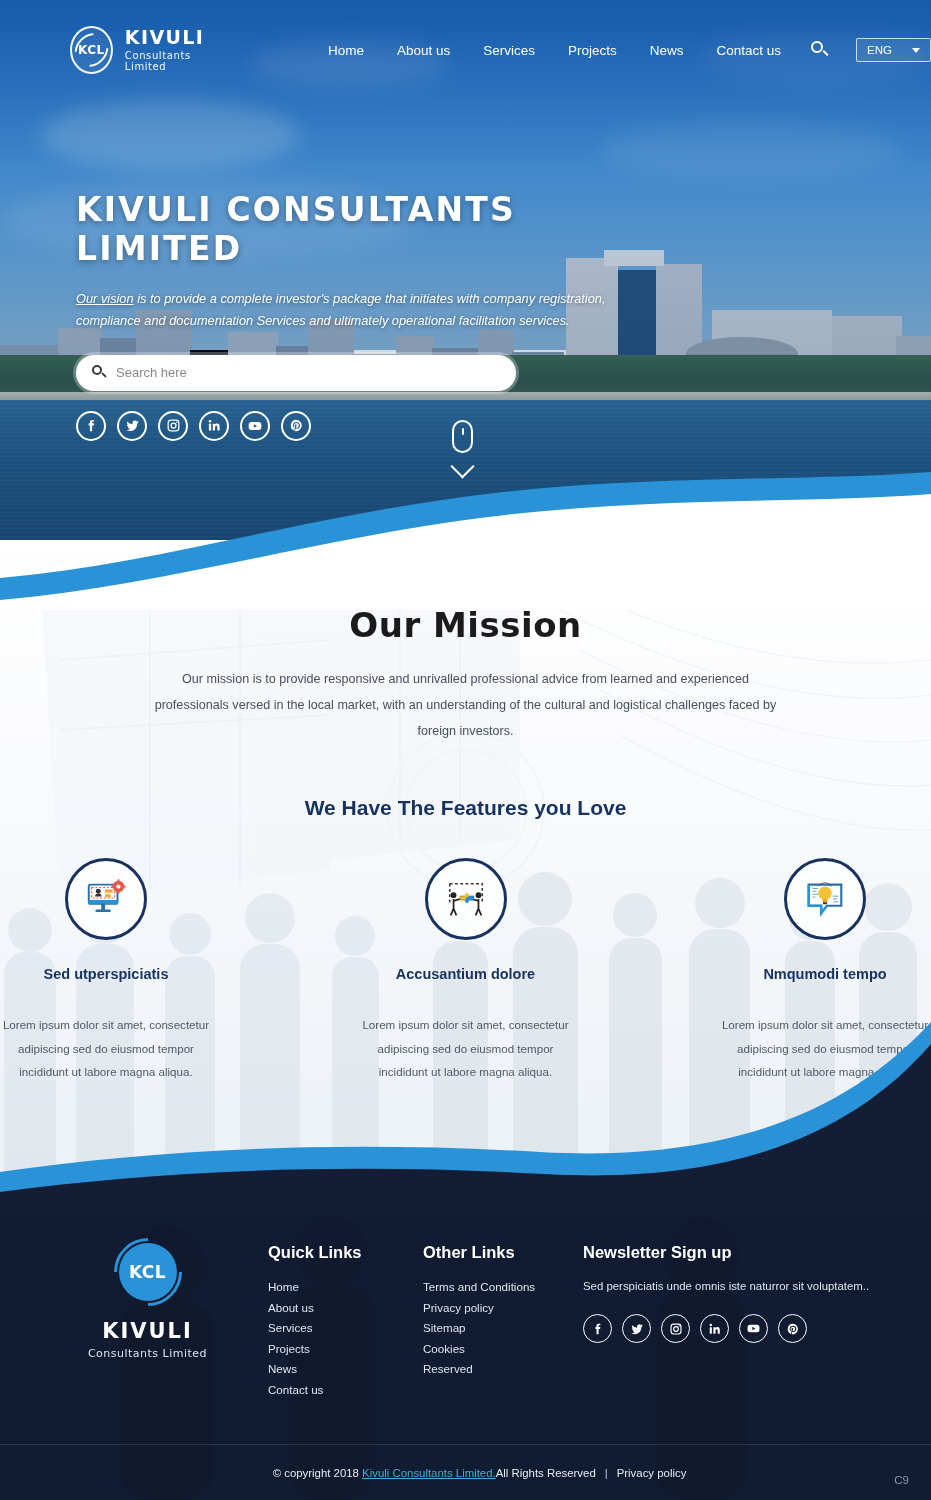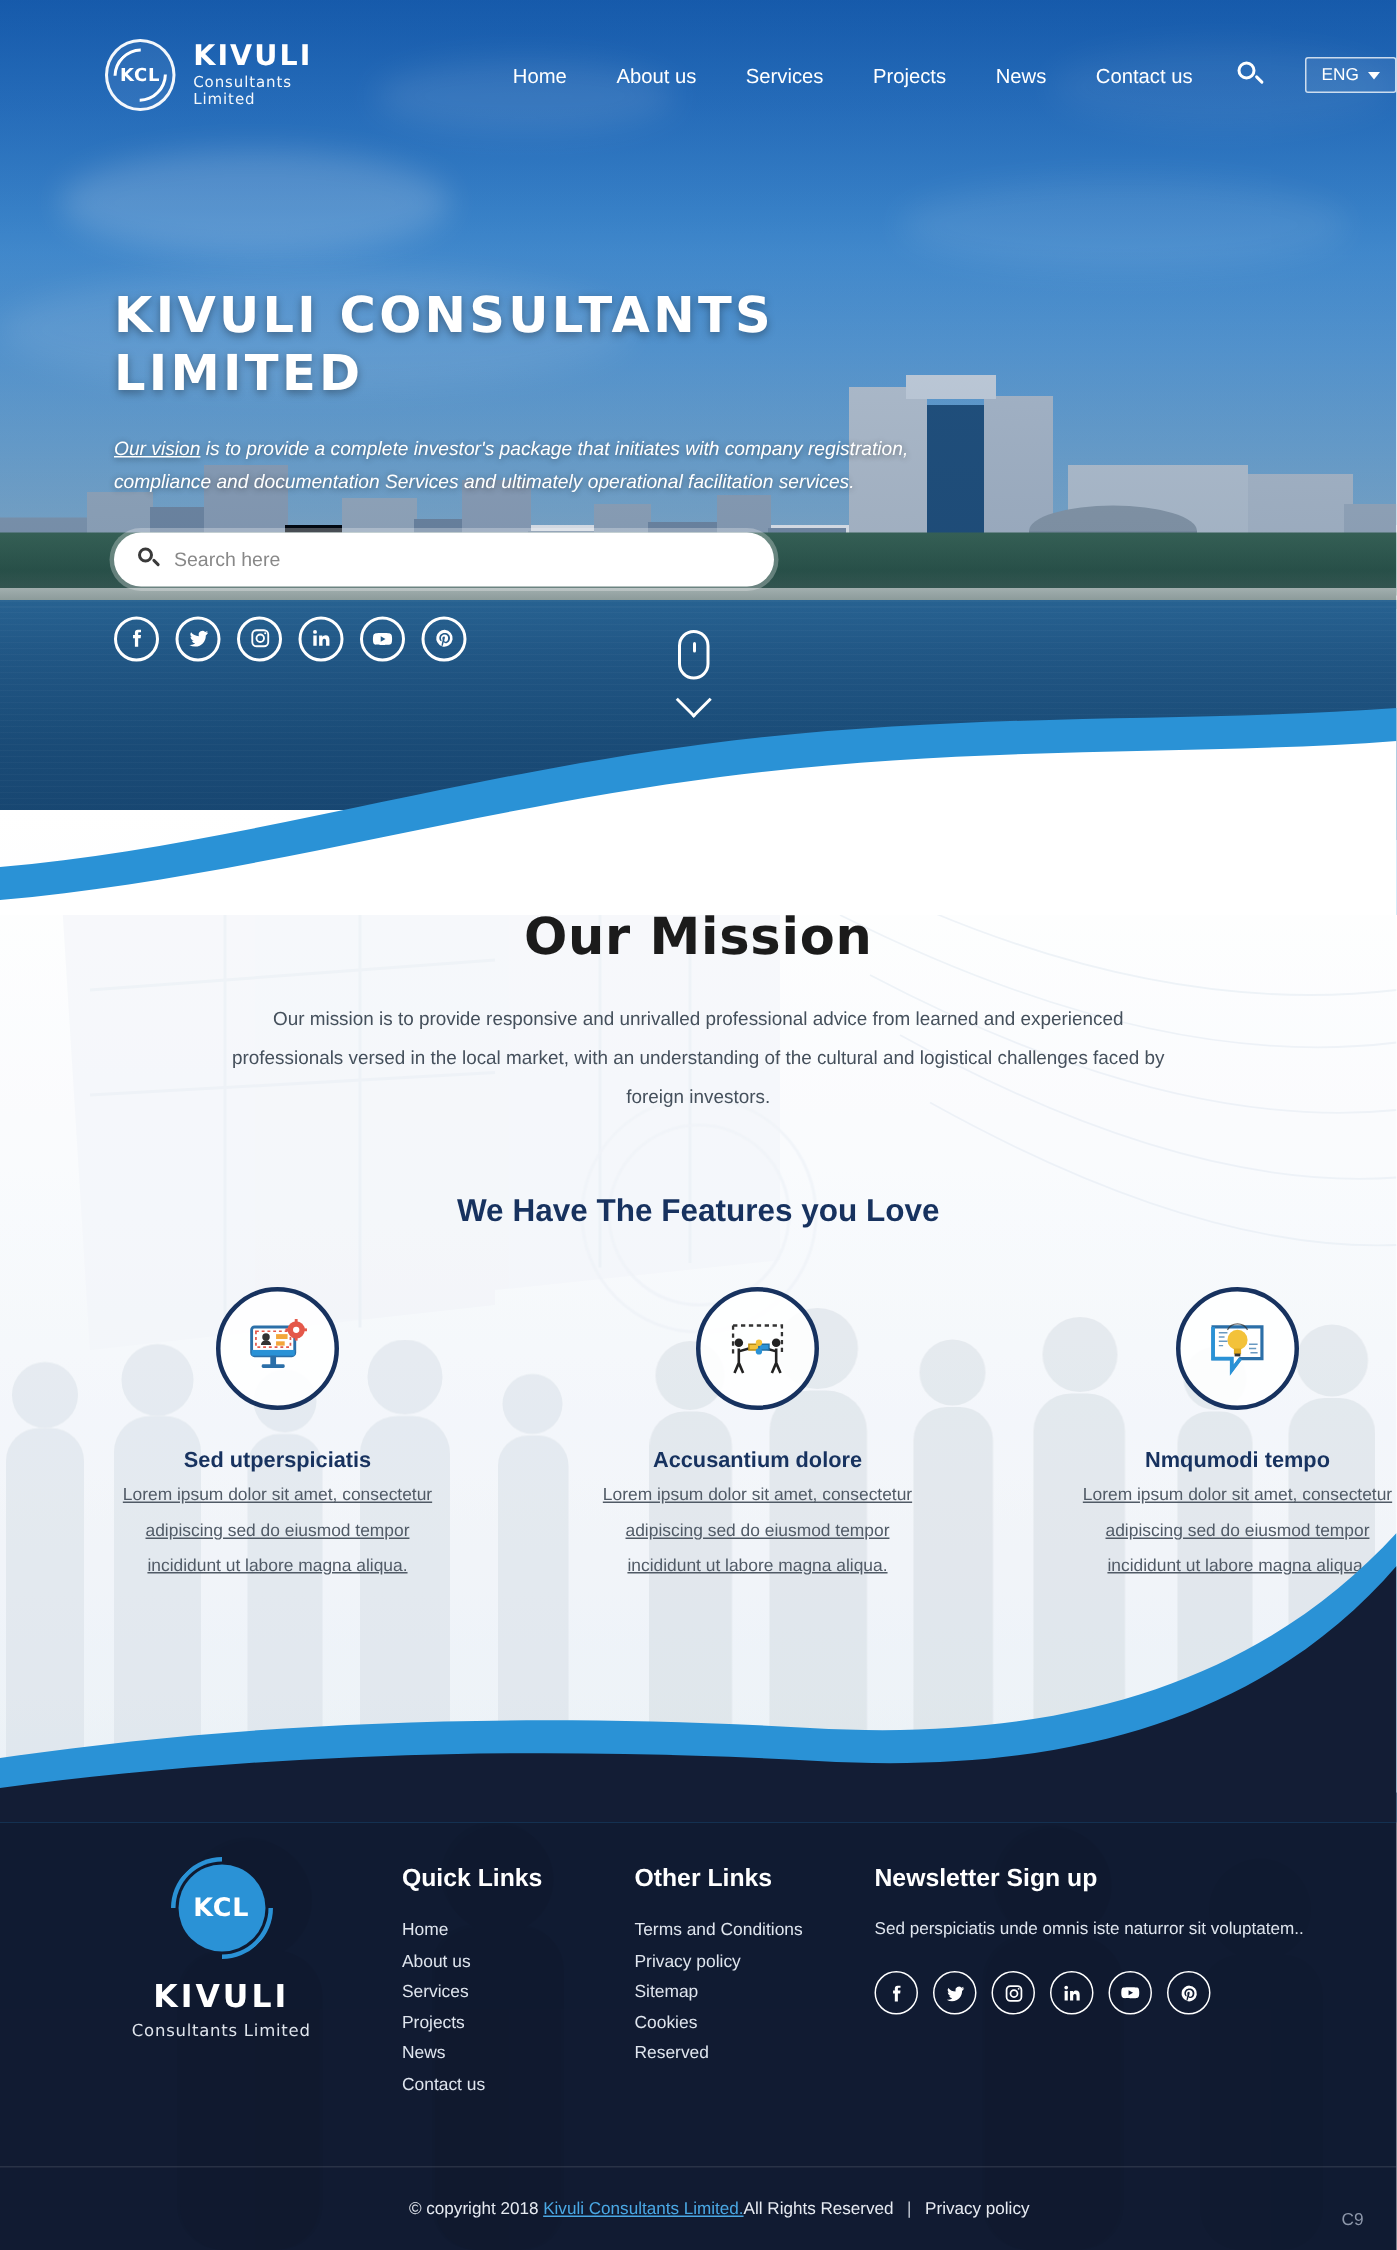--- a/index.html
+++ b/index.html
@@ -97,21 +97,21 @@
     position:absolute; left:0; top:0; width:12px; height:12px;
     border:2px solid #fff; border-radius:50%;
   }
   .nav-search .stick {
     position:absolute; left:11px; top:11px; width:7px; height:2px;
     background:#fff; transform:rotate(45deg); border-radius:1px;
   }
   .lang-btn {
     margin-left:27px; border:1px solid rgba(255,255,255,.75);
     color:#fff; font-size:11.5px; padding:5px 10px; border-radius:2px;
-    display:flex; align-items:center; gap:6px; cursor:pointer;
+    display:flex; align-items:center; gap:20px; cursor:pointer;
     background:rgba(255,255,255,.07);
   }
   .caret { width:0;height:0;border-left:4px solid transparent;border-right:4px solid transparent;border-top:5px solid #fff; }
 
   
   .hero-content { position:absolute; left:76px; top:190px; z-index:15; width:560px; }
   .hero-title {
     color:#ffffff; font-size:33px; font-weight:bold; letter-spacing:2.2px;
     font-family:"DejaVu Sans", sans-serif;
     text-shadow:0 2px 6px rgba(0,0,0,.35);
@@ -171,29 +171,29 @@
     color:#1b1b1b; letter-spacing:.5px; font-family:"DejaVu Sans", sans-serif;
   }
   .mission-text {
     margin:22px auto 0; width:640px; text-align:center;
     font-size:12.6px; color:#45505c; line-height:2.05;
   }
   .features-title {
     text-align:center; margin-top:52px; font-size:21px; font-weight:bold;
     color:#17325f;
   }
-  .cards { display:flex; justify-content:flex-end; gap:108px; margin-top:38px; }
+  .cards { display:flex; justify-content:space-between; gap:108px; margin-top:38px; }
   .card { width:212px; text-align:center; }
   .card-icon {
     width:82px;height:82px;border-radius:50%;border:3px solid #17325f;
     margin:0 auto; display:flex;align-items:center;justify-content:center;
     background:rgba(255,255,255,.88);
   }
   .card-title { margin-top:26px; font-size:14.5px; font-weight:bold; color:#17325f; }
-  .card-text { margin-top:3px; font-size:11.6px; color:#505a66; line-height:2.0;text-decoration:underline; }
+  .card-text { margin-top:31px; font-size:11.6px; color:#505a66; line-height:2.0; }
 
   
   .wave-bot { position:absolute; left:0; top:1000px; width:931px; height:215px; z-index:8; }
 
   
   .footer {
     position:absolute; left:0; top:1195px; width:931px; height:305px;
     background:#131d35; overflow:hidden; z-index:6;
   }
   .footer-bg { position:absolute; inset:0; opacity:.55; }

